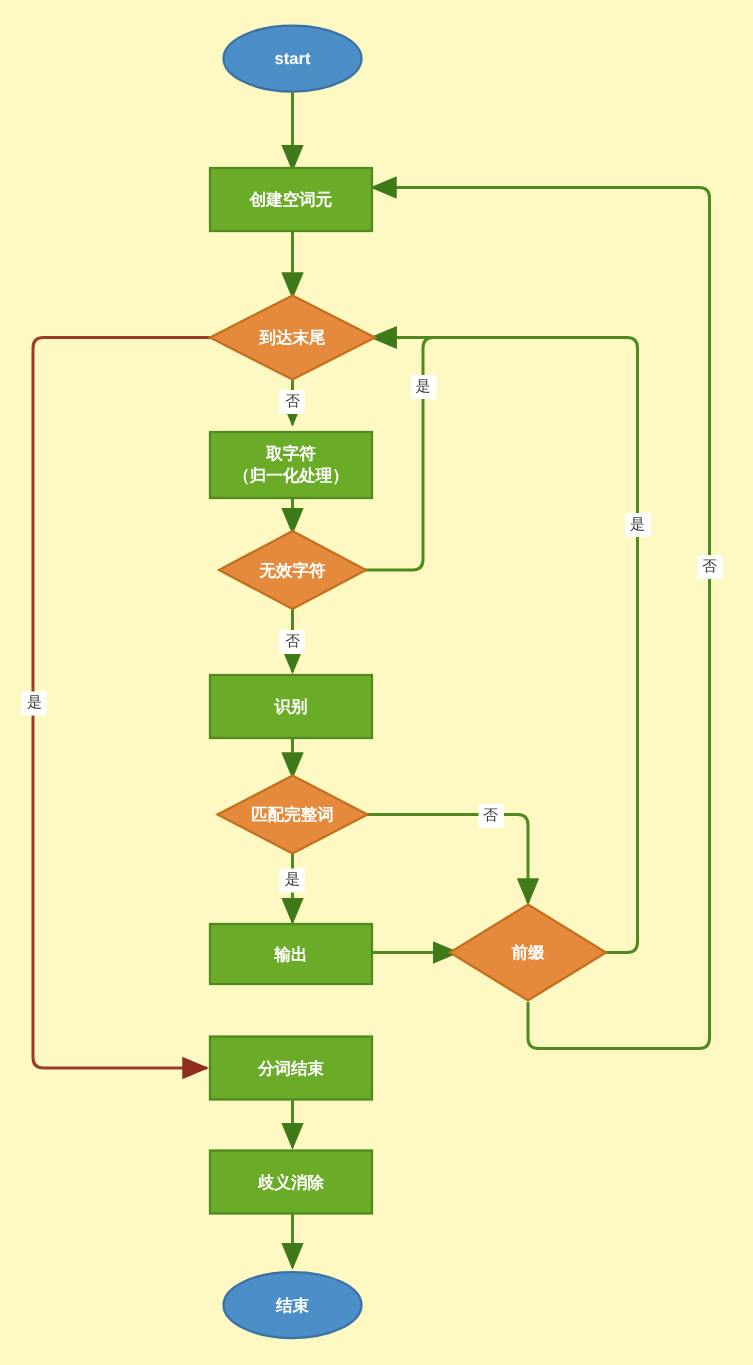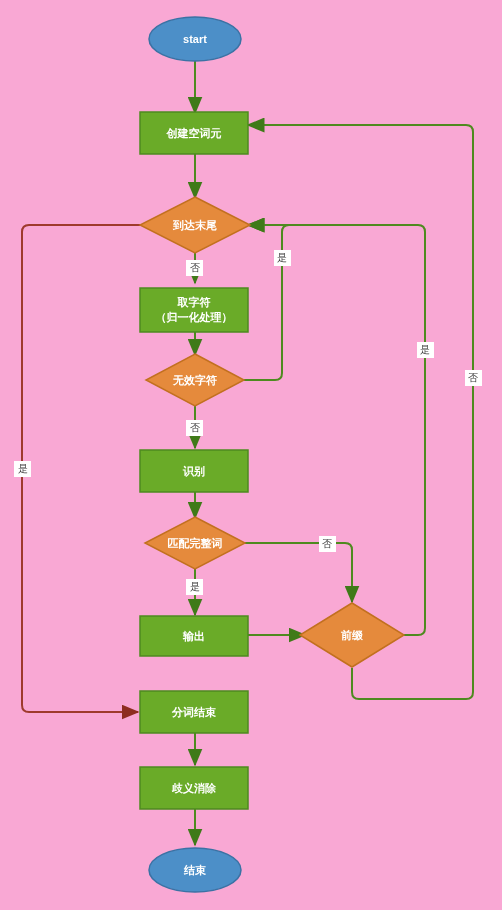--- a/index.html
+++ b/index.html
@@ -11,21 +11,21 @@
   body {
     width: 502px;
     height: 910px;
     font-family: "Liberation Sans", "DejaVu Sans", sans-serif;
     overflow: hidden;
   }
   #flow-root {
     position: relative;
     width: 502px;
     height: 910px;
-    background: #f9a8d4;
+    background: #fef9c3;
   }
   #flow-svg {
     position: absolute;
     left: 0;
     top: 0;
     width: 502px;
     height: 910px;
     display: block;
   }
   .node-label {

